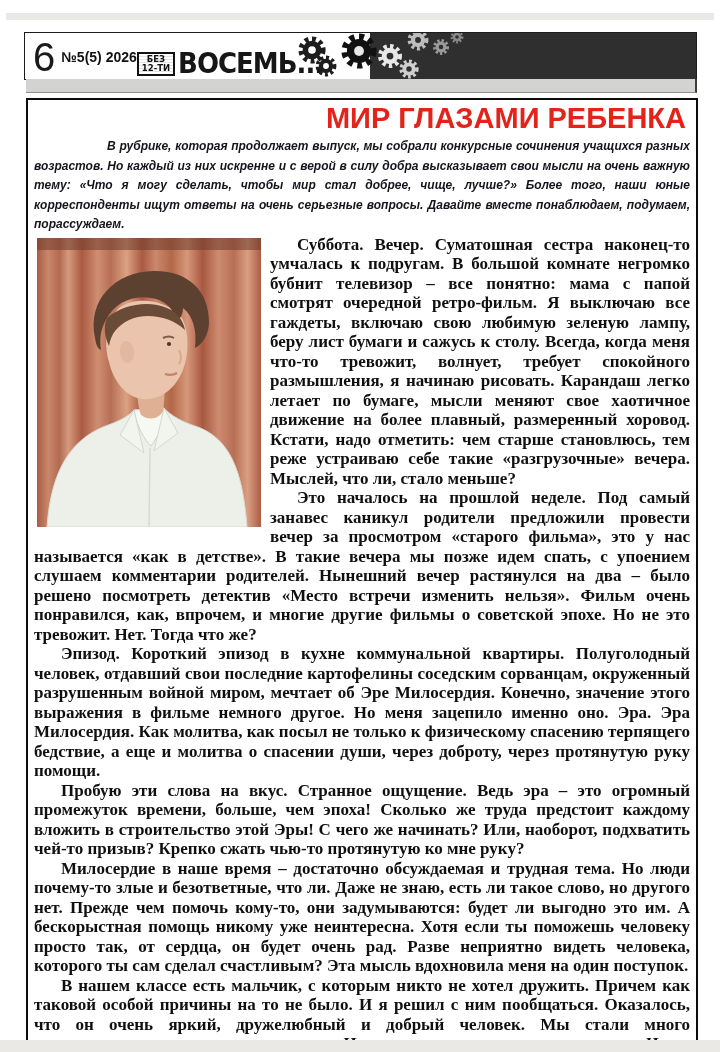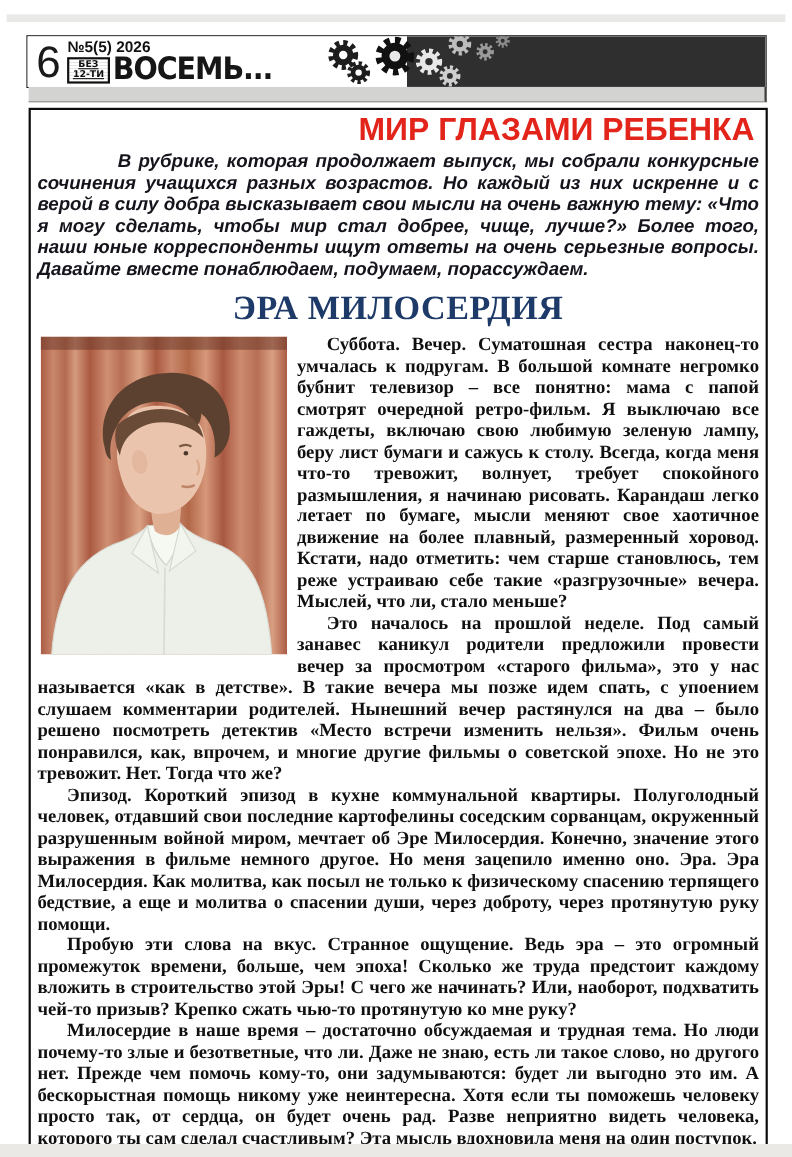--- a/index.html
+++ b/index.html
@@ -7,42 +7,42 @@
         font-family:"Liberation Serif",serif;color:#101010;}
   .top-strip{position:absolute;left:6px;top:13px;width:708px;height:7px;background:#e9e9e7;}
   .bottom-strip{position:absolute;left:0;top:1040px;width:720px;height:12px;background:#eae9e6;}
 
   
   .masthead{position:absolute;left:24px;top:32px;width:671px;height:46px;
             border:1px solid #1c1c1c;background:#ffffff;display:flex;overflow:hidden;}
   .masthead-left{width:345px;display:flex;align-items:flex-end;background:#fff;position:relative;z-index:2;}
   .page-num{font-family:"Liberation Sans",sans-serif;font-size:40px;line-height:44px;
             font-weight:400;color:#1a1a1a;margin:0 6px 0 8px;}
-  .logo-block{display:flex;flex-direction:column;justify-content:flex-start;padding-bottom:2px;}
+  .logo-block{display:flex;flex-direction:row;justify-content:flex-start;padding-bottom:2px;}
   .issue{font-family:"Liberation Sans",sans-serif;font-weight:700;font-size:14px;line-height:15px;
          color:#111;letter-spacing:0;}
   .logo-row{display:flex;align-items:center;margin-top:1px;}
   .logo-small{border:2px solid #111;background:repeating-linear-gradient(0deg,#fff 0 2px,#e4e4e4 2px 3px);
               font-family:"DejaVu Sans",sans-serif;font-weight:700;font-size:8.5px;line-height:9px;
               text-align:center;color:#111;padding:1px 3px;margin-right:3px;}
-  .logo-small span{display:block;text-decoration:underline;}
+  .logo-small span{display:block;}
   .logo-main{font-family:"DejaVu Sans",sans-serif;font-weight:700;font-size:26px;line-height:26px;
              color:#161616;letter-spacing:-1px;transform:scaleY(1.08);transform-origin:bottom left;}
   .masthead-dark{flex:1;background:#2f2f2f;position:relative;z-index:1;}
   .gears-svg{position:absolute;left:268px;top:-6px;width:230px;height:58px;z-index:3;pointer-events:none;}
   .masthead-shadow{position:absolute;left:26px;top:79px;width:669px;height:13px;background:#d3d3d1;
                    border-right:2px solid #3c3c3c;border-bottom:1px solid #8f8f8f;}
 
   
   .content-box{position:absolute;left:26px;top:98px;width:672px;height:964px;box-sizing:border-box;
                border:2px solid #0c0c0c;background:#fff;padding:0 6px;overflow:hidden;}
   .rubric-title{margin:2px 0 0;font-family:"Liberation Sans",sans-serif;font-weight:700;
                 font-size:29px;line-height:32px;text-align:right;padding-right:4px;letter-spacing:0;}
   .rubric-intro{margin:3px 0 0;font-family:"Liberation Sans",sans-serif;font-style:italic;font-weight:700;
-                font-size:17px;line-height:19.5px;text-align:justify;text-indent:73px;color:#14141c;}
+                font-size:12px;line-height:19.5px;text-align:justify;text-indent:73px;color:#14141c;}
   .article-title{margin:9px 0 6px;font-family:"Liberation Serif",serif;font-weight:700;
                  font-size:31px;line-height:34px;text-align:center;letter-spacing:0.5px;}
   .article-body{font-size:17px;line-height:19.5px;text-align:justify;}
   .para{margin:0;text-indent:27px;font-weight:bold;}
   .photo-fig{float:left;width:224px;height:289px;margin:3px 9px 2px 3px;}
   .photo-fig svg{display:block;width:224px;height:289px;}
 </style>
 </head>
 <body>
 
@@ -84,21 +84,20 @@
     </svg>
   </header>
   <div class="masthead-shadow"></div>
 
   <main class="content-box">
 
     <h1 class="rubric-title" style="color: rgb(226, 36, 27);">МИР ГЛАЗАМИ РЕБЕНКА</h1>
 
     <p class="rubric-intro">В рубрике, которая продолжает выпуск, мы собрали конкурсные сочинения учащихся разных возрастов. Но каждый из них искренне и с верой в силу добра высказывает свои мысли на очень важную тему: «Что я могу сделать, чтобы мир стал добрее, чище, лучше?» Более того, наши юные корреспонденты ищут ответы на очень серьезные вопросы. Давайте вместе понаблюдаем, подумаем, порассуждаем.</p>
 
-    <h2 class="article-title" style="color: rgb(30, 58, 104);">ЭРА МИЛОСЕРДИЯ</h2>
 
     <div class="article-body">
 
       <figure class="photo-fig" title="Портрет юноши в белой рубашке на фоне шторы">
         <svg viewBox="0 0 224 289" preserveAspectRatio="none" aria-hidden="true">
           <defs>
             <linearGradient id="curtain" x1="0" y1="0" x2="1" y2="0">
               <stop offset="0" stop-color="#a95c44"></stop>
               <stop offset="0.05" stop-color="#c9876c"></stop>
               <stop offset="0.10" stop-color="#b36a50"></stop>

